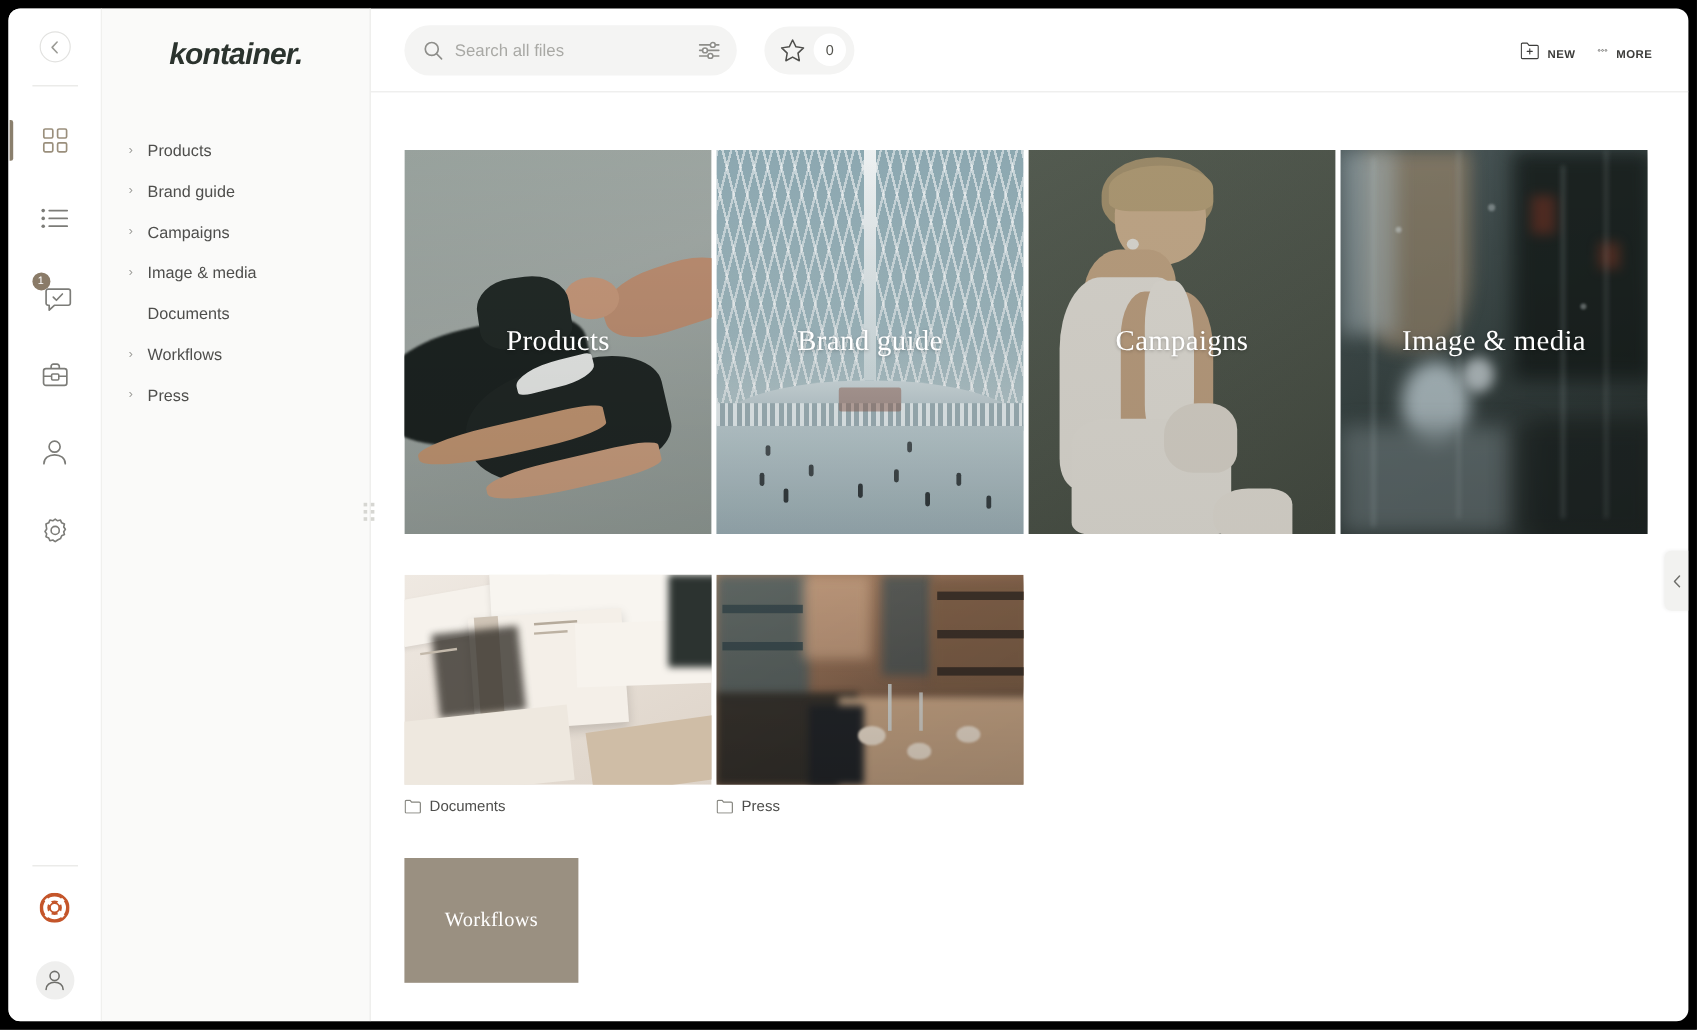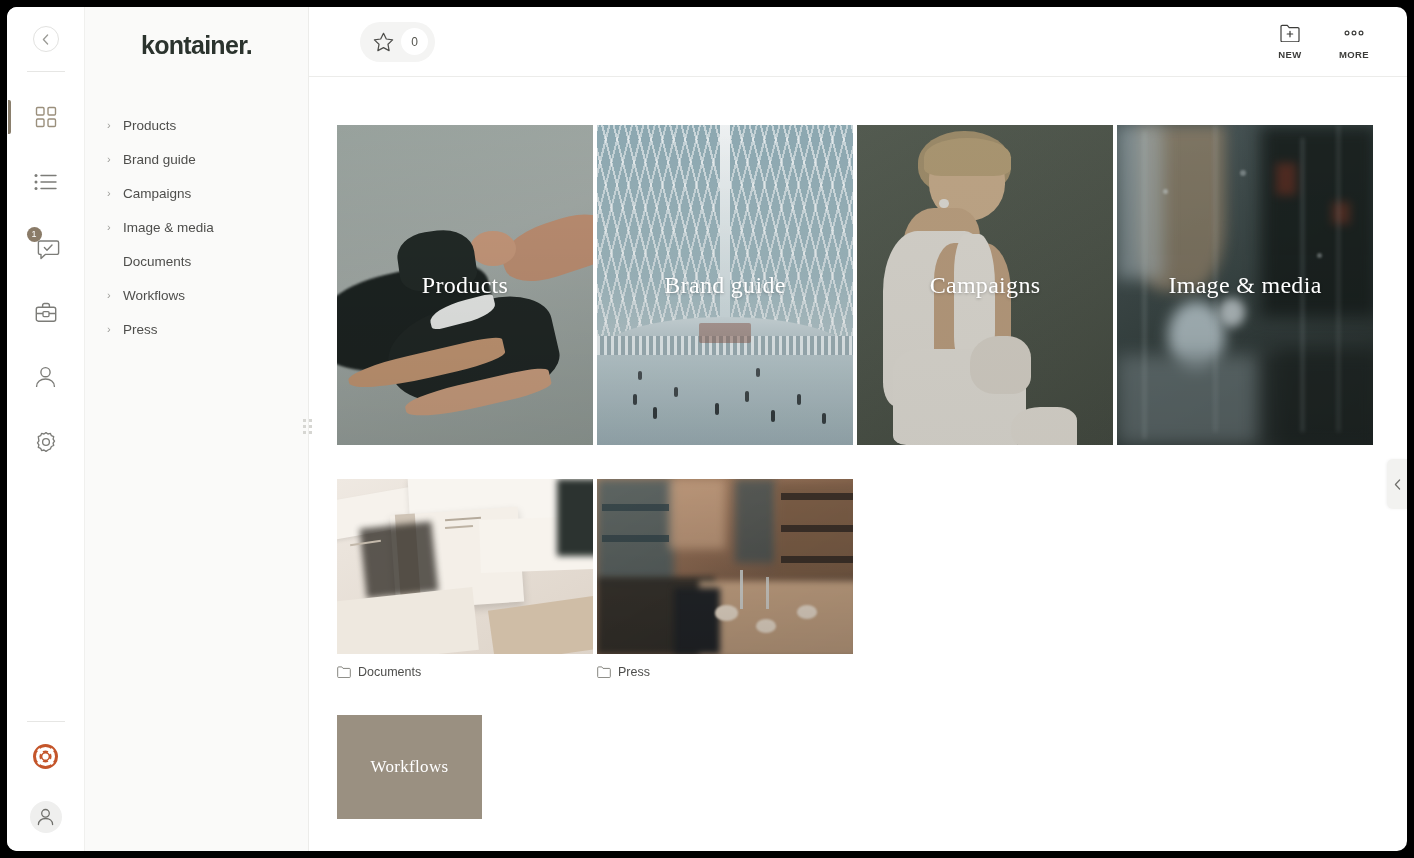--- a/index.html
+++ b/index.html
@@ -67,21 +67,21 @@
   .sidebar {
     width: 225px; flex: 0 0 225px;
     background: #fafaf9;
     border-right: 1px solid #ececea;
     border-left: 1px solid #f0f0ee;
     position: relative;
   }
   .logo {
     margin: 24px 0 0 0; text-align: center;
     font-size: 25px; font-weight: bold; letter-spacing: -.7px;
-    color: #2b332e; font-family: "Liberation Sans", sans-serif;
+    color: #2b332e; font-family: "Liberation Sans", sans-serif; font-style: italic;
   }
   .tree { margin-top: 48px; padding: 0 10px 0 22px; }
   .tree-item {
     display: flex; align-items: center;
     height: 34px; font-size: 13.5px; color: #4e4e4c;
     cursor: pointer;
   }
   .tree-caret {
     width: 16px; flex: 0 0 16px; color: #9d9d99;
     font-size: 11px; display: flex; align-items: center;
@@ -122,22 +122,22 @@
     display: flex; align-items: center; gap: 7px;
     padding: 0 7px 0 13px; cursor: pointer;
   }
   .fav-count {
     width: 27px; height: 27px; border-radius: 50%;
     background: #fff; color: #55554f; font-size: 12px;
     display: flex; align-items: center; justify-content: center;
   }
   .topbar-right { margin-left: auto; display: flex; gap: 18px; padding-right: 10px; }
   .tool-btn {
-    width: 46px; display: flex; flex-direction: column;
-    align-items: center; gap: 7px; cursor: pointer;
+    width: 46px; display: flex; flex-direction: row;
+    align-items: flex-end; gap: 7px; cursor: pointer;
   }
   .tool-label { font-size: 9.5px; font-weight: bold; letter-spacing: .4px; color: #3c3c3a; }
 
   
   .content { flex: 1 1 auto; overflow: hidden; padding: 48px 0 0 28px; position: relative; }
   .grid-row { display: flex; gap: 4px; }
   .card { position: relative; cursor: pointer; overflow: hidden; }
   .card .label {
     position: absolute; left: 0; right: 0; top: 50%;
     transform: translateY(-50%);
@@ -294,20 +294,33 @@
         <i></i>
         <i></i>
         <i></i>
         <i></i>
     </div>
   </div>
 
   <div class="main">
 
     <div class="topbar">
+      <div class="search">
+        <svg width="16" height="16" viewBox="0 0 16 16">
+          <circle cx="6.8" cy="6.8" r="5.4" fill="none" stroke="#8e8e8a" stroke-width="1.4"></circle>
+          <path d="M10.8 10.8 15 15" stroke="#8e8e8a" stroke-width="1.4" stroke-linecap="round"></path>
+        </svg>
+        <input type="text" placeholder="Search all files" style="">
+        <svg width="18" height="16" viewBox="0 0 18 16">
+          <path d="M1 3.4h16M1 8h16M1 12.6h16" stroke="#8e8e8a" stroke-width="1.3" stroke-linecap="round"></path>
+          <circle cx="12" cy="3.4" r="2" fill="#fff" stroke="#8e8e8a" stroke-width="1.3"></circle>
+          <circle cx="5.5" cy="8" r="2" fill="#fff" stroke="#8e8e8a" stroke-width="1.3"></circle>
+          <circle cx="10" cy="12.6" r="2" fill="#fff" stroke="#8e8e8a" stroke-width="1.3"></circle>
+        </svg>
+      </div>
 
       <div class="fav-pill">
         <svg width="21" height="20" viewBox="0 0 21 20">
           <path d="M10.5 1.3 13.3 7l6.3.9-4.6 4.4 1.1 6.3-5.6-3-5.6 3 1.1-6.3L1.4 7.9 7.7 7Z" fill="none" stroke="#4f4f4c" stroke-width="1.25" stroke-linejoin="round"></path>
         </svg>
         <span class="fav-count">0</span>
       </div>
 
       <div class="topbar-right">
         <div class="tool-btn">

